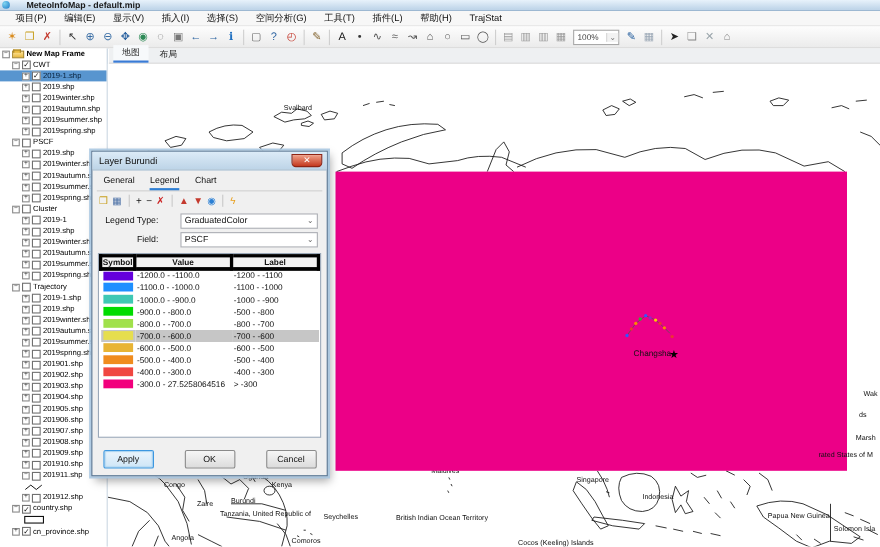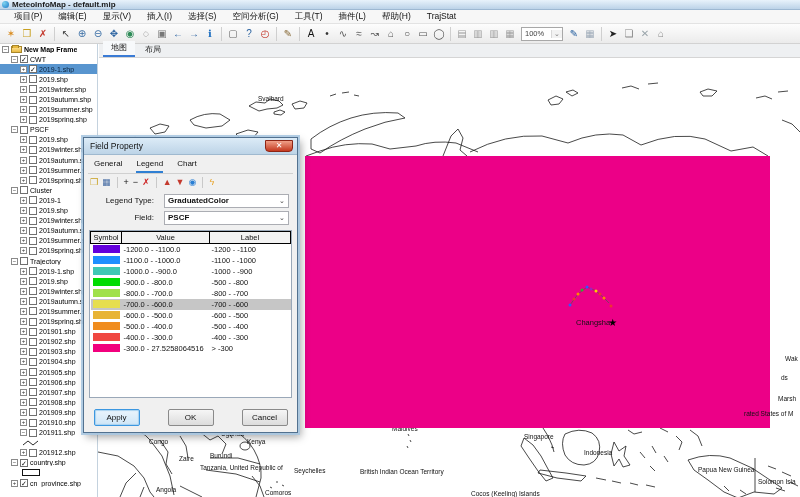--- a/index.html
+++ b/index.html
@@ -6,21 +6,21 @@
   html,body { width:800px; height:497px; overflow:hidden;
     font-family:"Liberation Sans","DejaVu Sans",sans-serif; }
   body { position:relative; background:#fff; }
 
   
   .titlebar { position:absolute; left:0; top:0; width:800px; height:10px;
     background:linear-gradient(#e8f2fb,#bcd3e8); border-bottom:1px solid #9db8d2;
     display:flex; align-items:center; padding-left:2px; }
   .titlebar .app-icon { width:7px; height:7px; border-radius:50%;
     background:radial-gradient(circle at 30% 30%, #7fd4f0, #1a78c8); margin-right:3px; }
-  .titlebar .title-text { font-size:8px; font-weight:bold; color:#1a1a1a; line-height:8px; }
+  .titlebar .title-text { font-size:8px; font-weight:bold; color:#1a1a1a; line-height:8px;margin-left:12px; }
 
   .menubar { position:absolute; left:0; top:10px; width:800px; height:14px;
     background:#f7f7f7; border-bottom:1px solid #e3e3e3;
     display:flex; align-items:center; padding-left:6px; }
   .menu-item { font-size:8.5px; color:#111; padding:0 8px; line-height:13px; white-space:nowrap; }
 
   .toolbar { position:absolute; left:0; top:24px; width:800px; height:20px;
     background:linear-gradient(#fdfdfd,#ebebeb); border-bottom:1px solid #d2d2d2;
     display:flex; align-items:center; padding-left:3px; }
   .tb-icon { width:16px; height:16px; display:flex; align-items:center; justify-content:center;
@@ -79,30 +79,30 @@
     background:linear-gradient(#f0a088,#c4391f); border:1px solid #8e2414;
     color:#fff; font-size:8px; line-height:10px; text-align:center; font-weight:bold; }
   .dlg-tabs { display:flex; padding:4px 10px 0 10px; gap:14px; }
   .dlg-tab { font-size:8px; color:#111; padding-bottom:3px; }
   .dlg-tab.active { border-bottom:2px solid #2f7fd3; }
   .dlg-tabline { height:1px; background:#d0d0d0; margin:0 4px; }
   .dlg-icons { display:flex; align-items:center; padding:3px 6px; gap:4px; }
   .dlg-icon { font-size:9px; line-height:11px; }
   .dlg-sep { width:1px; height:11px; background:#c9c9c9; margin:0 2px; }
   .fieldrow { display:flex; align-items:center; margin:2px 8px 0 8px; height:15px; }
-  .fieldrow .fl { width:72px; text-align:right; font-size:8px; color:#111; padding-right:10px; }
+  .fieldrow .fl { width:72px; text-align:right; font-size:8px; color:#111; padding-right:20px; }
   .combo { flex:1; height:14px; border:1px solid #abadb3; background:#fff; display:flex;
-    align-items:center; font-size:8px; color:#111;font-weight:bold; }
+    align-items:center; font-size:8px; color:#111; }
   .combo .val { flex:1; padding-left:3px; }
   .combo .chev { width:12px; text-align:center; font-size:7px; color:#666; }
   .legend-table-wrap { margin:5px 5px 0 5px; height:168px; background:#fff;
     border:1px solid #9aa8b8; overflow:hidden; }
   table.legend { border-collapse:collapse; table-layout:fixed; width:100%; }
-  table.legend th { font-size:7.5px; font-weight:normal; color:#111; background:#f2f2f2;
-    border:1px solid #000000; height:12px; }
+  table.legend th { font-size:7.5px; font-weight:bold; color:#111; background:#f2f2f2;
+    border:3px solid #000000; height:12px; }
   table.legend td { font-size:7.5px; color:#111; height:11px; padding:0 2px;
     white-space:nowrap; overflow:hidden; }
   table.legend tr.sel td { background:#c6c6c6; }
   td.swatch-cell { padding:1px 3px; }
   .swatch { width:100%; height:8px; }
   .dlg-buttons { position:absolute; left:0; bottom:6px; width:100%; display:flex;
     justify-content:center; gap:28px; }
   .dlg-btn { width:46px; height:17px; font-size:8px; color:#111; text-align:center;
     line-height:15px; background:linear-gradient(#f6f6f6,#dcdcdc); border:1px solid #8a8a8a;
     border-radius:2px; }
@@ -476,21 +476,21 @@
   <span class="station" style="left: 478px; top: 259px;">
     <span>Changsha</span><span class="star">★</span>
   </span>
 
   <span><span class="map-label" style="left: 160px; top: 37px;">Svalbard</span><span class="map-label" style="left: 294px; top: 367px;">Maldives</span><span class="map-label" style="left: 51px; top: 380px;">Congo</span><span class="map-label" style="left: 123px; top: 372px;">Uganda</span><span class="map-label" style="left: 149px; top: 380px;">Kenya</span><span class="map-label" style="left: 81px; top: 397px;">Zaire</span><span class="map-label" style="left: 112px; top: 394px;">Burundi</span><span class="map-label" style="left: 102px; top: 406px;">Tanzania, United Republic of</span><span class="map-label" style="left: 196px; top: 409px;">Seychelles</span><span class="map-label" style="left: 262px; top: 410px;">British Indian Ocean Territory</span><span class="map-label" style="left: 58px; top: 428px;">Angola</span><span class="map-label" style="left: 167px; top: 431px;">Comoros</span><span class="map-label" style="left: 426px; top: 375px;">Singapore</span><span class="map-label" style="left: 486px; top: 391px;">Indonesia</span><span class="map-label" style="left: 600px; top: 408px;">Papua New Guinea</span><span class="map-label" style="left: 660px; top: 420px;">Solomon Isla</span><span class="map-label" style="left: 373px; top: 432px;">Cocos (Keeling) Islands</span></span>
   <span><span class="map-label over" style="left: 687px; top: 297px;">Wak</span><span class="map-label over" style="left: 683px; top: 316px;">ds</span><span class="map-label over" style="left: 680px; top: 337px;">Marsh</span><span class="map-label over" style="left: 646px; top: 352px;">rated States of M</span></span>
 </div>
 
 <div class="dialog">
   <div class="dlg-title">
-    <span class="t">Field Property</span>
+    <span class="t">Layer Burundi</span>
     <span class="dlg-close">✕</span>
   </div>
   <div class="dlg-tabs">
       <span class="dlg-tab">General</span>
       <span class="dlg-tab active">Legend</span>
       <span class="dlg-tab">Chart</span>
     </div>
   <div class="dlg-tabline"></div>
   <div class="dlg-icons">
       <span class="dlg-icon" style="color: rgb(200, 160, 32);">❒</span>

